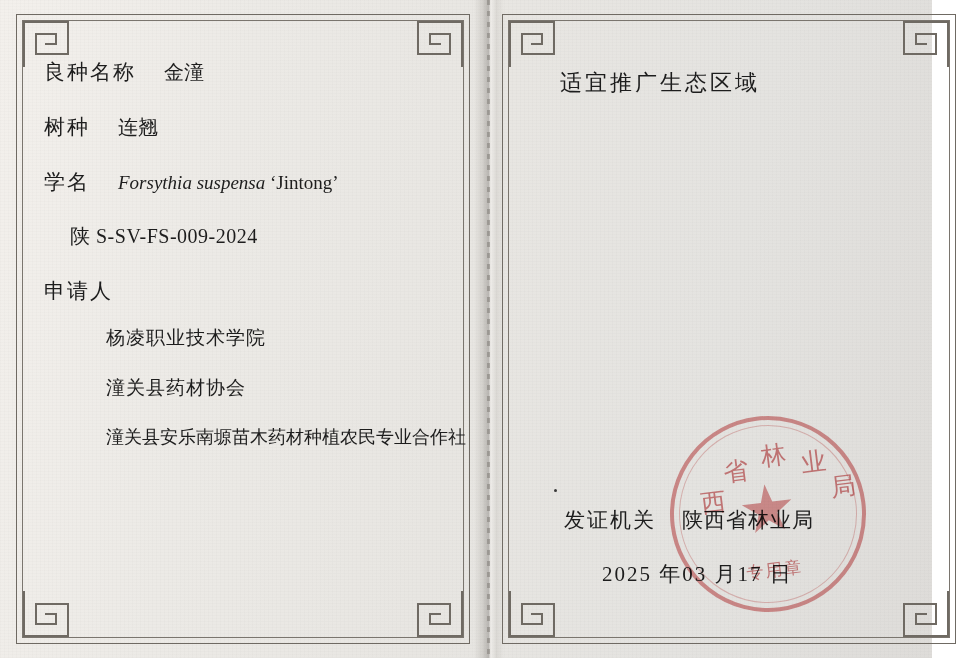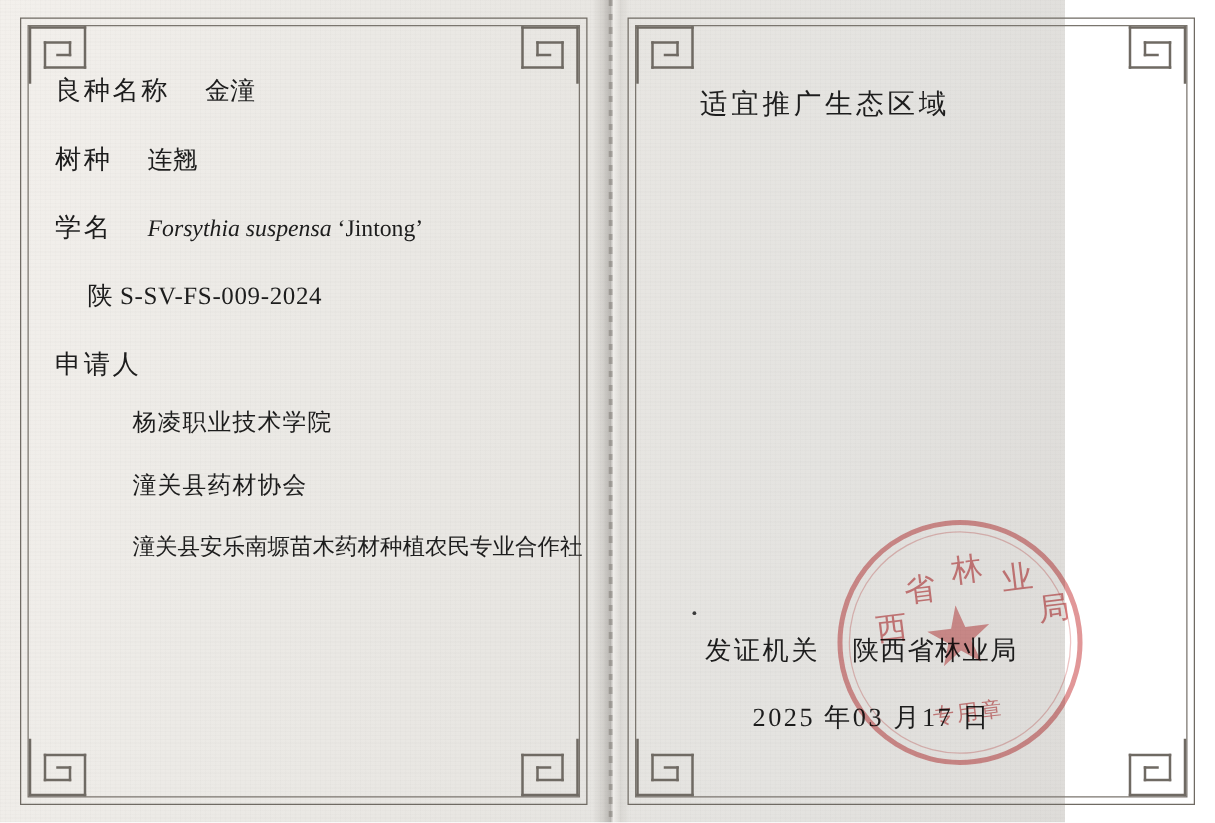--- a/index.html
+++ b/index.html
@@ -8,21 +8,21 @@
     background: #ffffff;
   }
   body {
     width: 972px;
     height: 658px;
     overflow: hidden;
     font-family: "Liberation Serif", serif;
   }
   .certificate {
     position: relative;
-    width: 852px;
+    width: 932px;
     height: 658px;
     background: linear-gradient(100deg, #f3f0ec 0%, #eceae6 25%, #e8e6e2 50%, #e4e3e0 75%, #dedcd9 100%);
   }
   
   .paper-noise {
     position: absolute;
     inset: 0;
     background-image:
       repeating-linear-gradient(0deg, rgba(0,0,0,0.012) 0px, rgba(0,0,0,0.012) 1px, transparent 1px, transparent 3px),
       repeating-linear-gradient(90deg, rgba(0,0,0,0.010) 0px, rgba(0,0,0,0.010) 1px, transparent 1px, transparent 4px);

